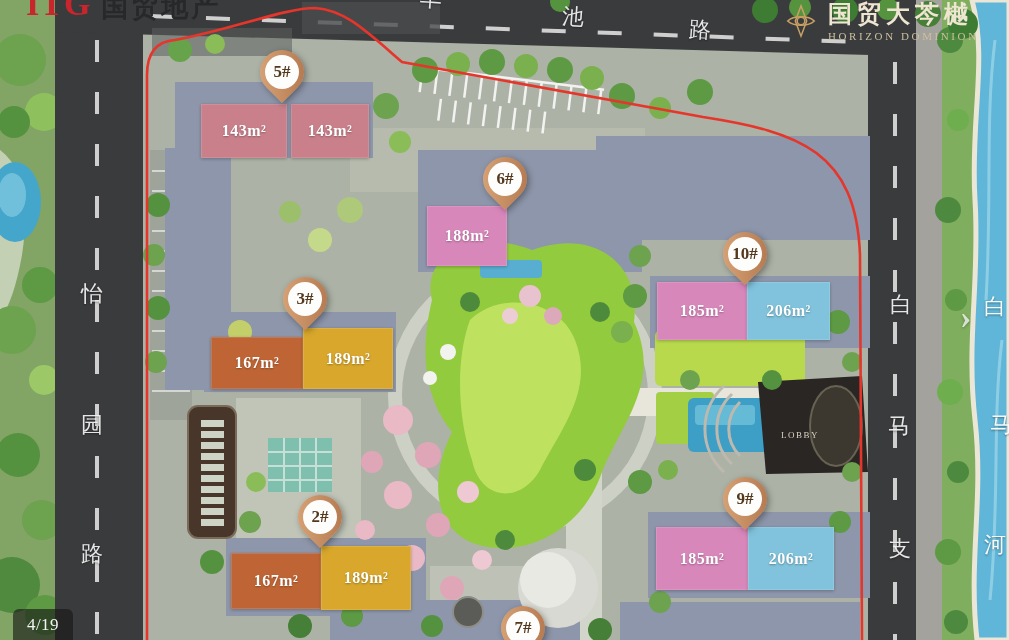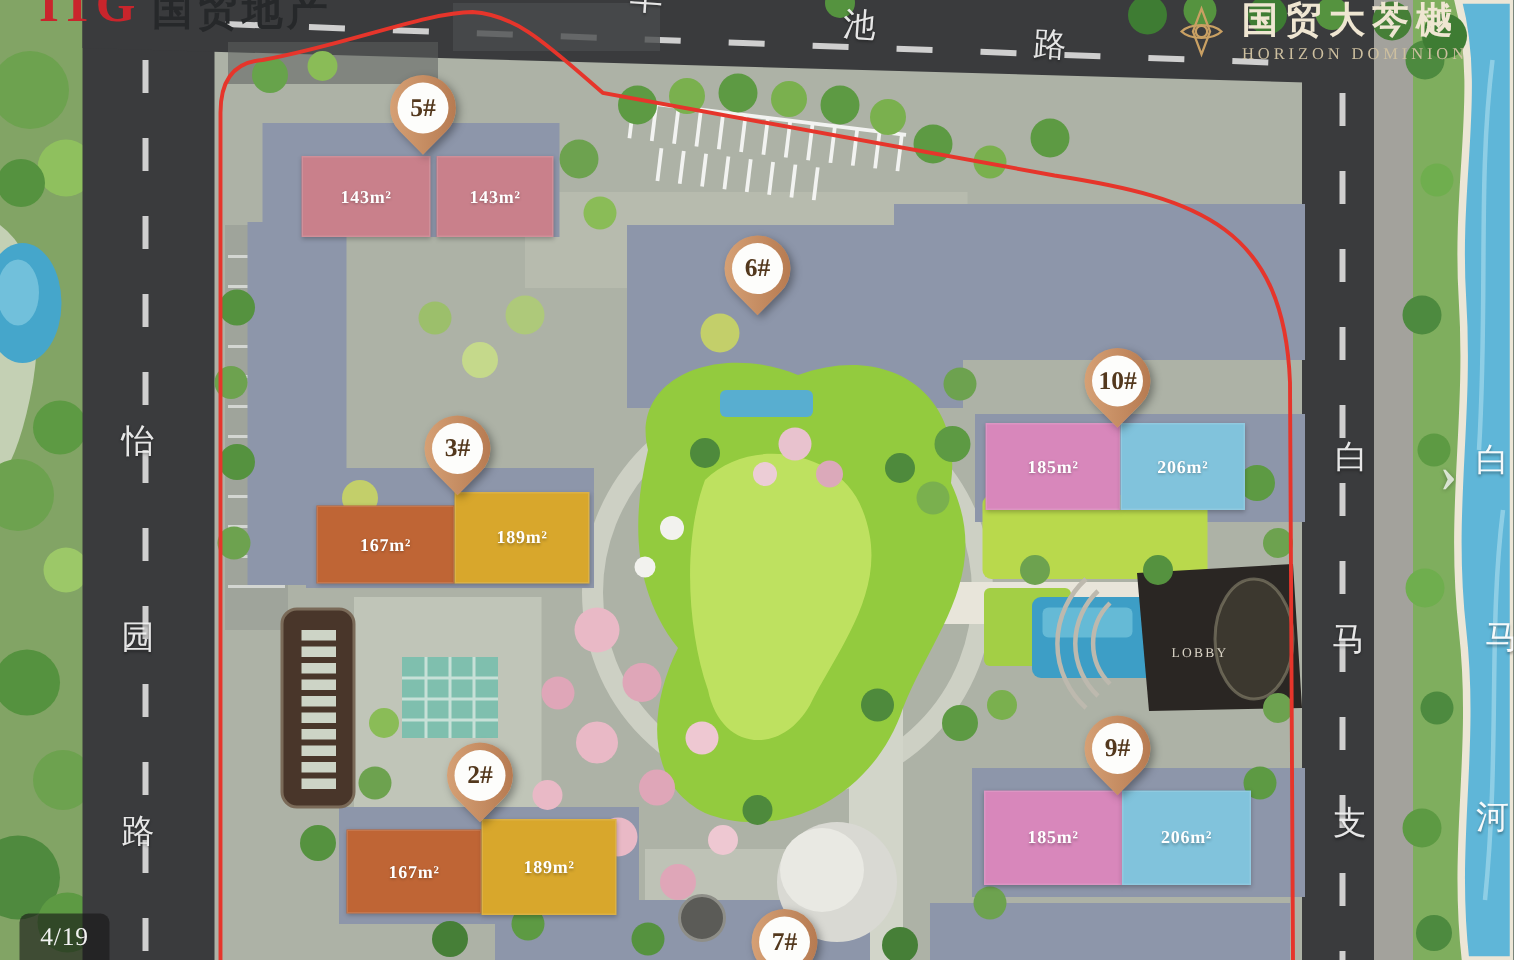--- a/index.html
+++ b/index.html
@@ -13,21 +13,21 @@
   
   .rchar{
     position:absolute;color:rgba(240,240,240,.95);font-size:22px;line-height:1;
     text-shadow:0 1px 2px rgba(0,0,0,.4);
   }
   .rchar.on-water{color:rgba(255,255,255,.95);}
 
   
   .unit{
     position:absolute;display:flex;align-items:center;justify-content:center;
-    color:#fff;font-weight:bold;font-size:12px;letter-spacing:.5px;
+    color:#fff;font-weight:bold;font-size:16px;letter-spacing:.5px;
     text-shadow:0 1px 2px rgba(0,0,0,.3);
     box-shadow:inset 0 0 0 1px rgba(255,255,255,.12), 0 1px 3px rgba(0,0,0,.25);
   }
   .unit.rose  {background:var(--rose);}
   .unit.pink  {background:var(--pink);}
   .unit.gold  {background:var(--gold);}
   .unit.orange{background:var(--orange);}
   .unit.blue  {background:var(--blue);}
 
   
@@ -341,20 +341,21 @@
   <div class="rchar" style="left:888px;top:415px">马</div>
   <div class="rchar" style="left:889px;top:538px">支</div>
 
   <div class="rchar on-water" style="left:984px;top:296px">白</div>
   <div class="rchar on-water" style="left:990px;top:414px">马</div>
   <div class="rchar on-water" style="left:984px;top:534px">河</div>
 
   <div class="unit rose" style="left:201px;top:104px;width:86px;height:54px">143m²</div>
   <div class="unit rose" style="left:291px;top:104px;width:78px;height:54px">143m²</div>
 
+  <div class="unit pink" style="left:427px;top:206px;width:80px;height:60px">188m²</div>
 
   <div class="unit orange" style="left:211px;top:337px;width:92px;height:52px">167m²</div>
   <div class="unit gold" style="left:303px;top:328px;width:90px;height:61px">189m²</div>
 
   <div class="unit pink" style="left:657px;top:282px;width:90px;height:58px">185m²</div>
   <div class="unit blue" style="left:747px;top:282px;width:83px;height:58px">206m²</div>
 
   <div class="unit orange" style="left:231px;top:553px;width:90px;height:56px">167m²</div>
   <div class="unit gold" style="left:321px;top:546px;width:90px;height:64px">189m²</div>
 

